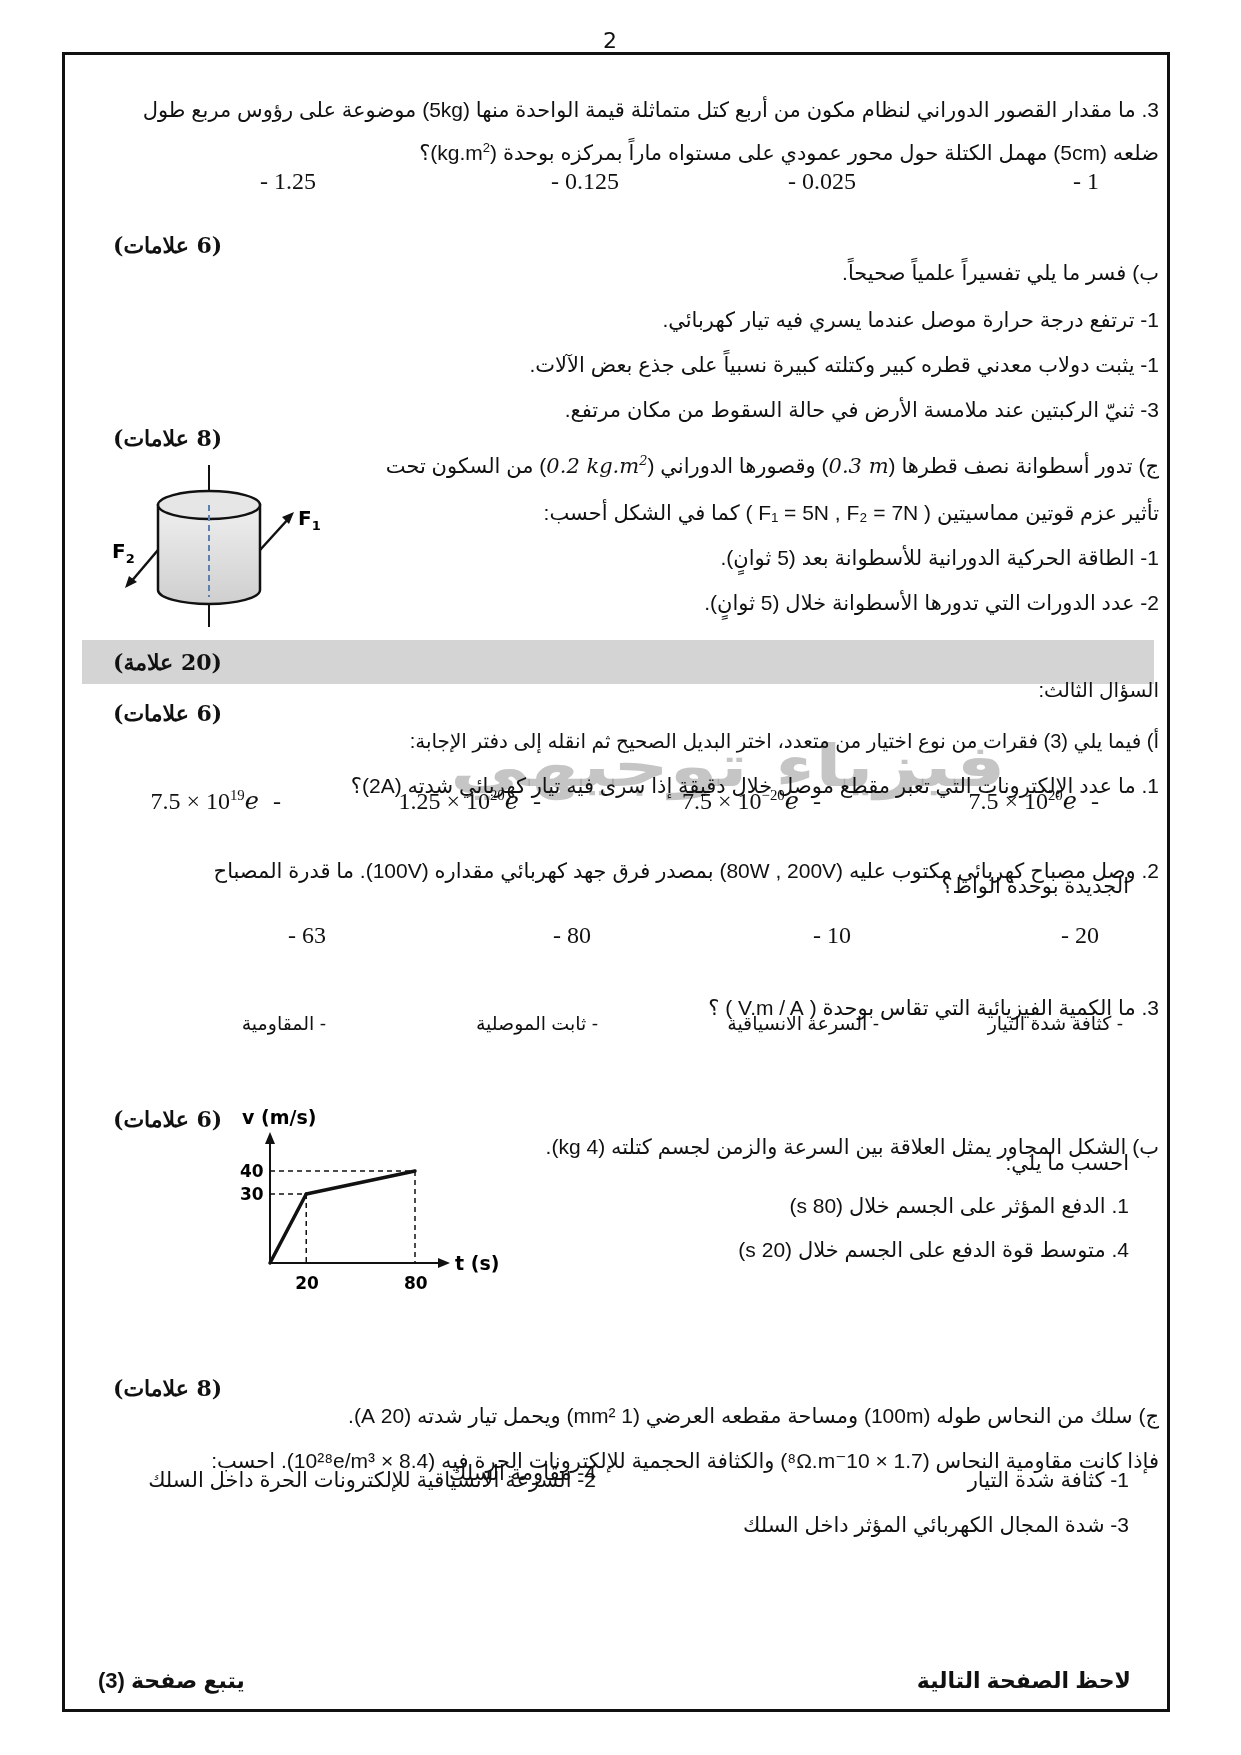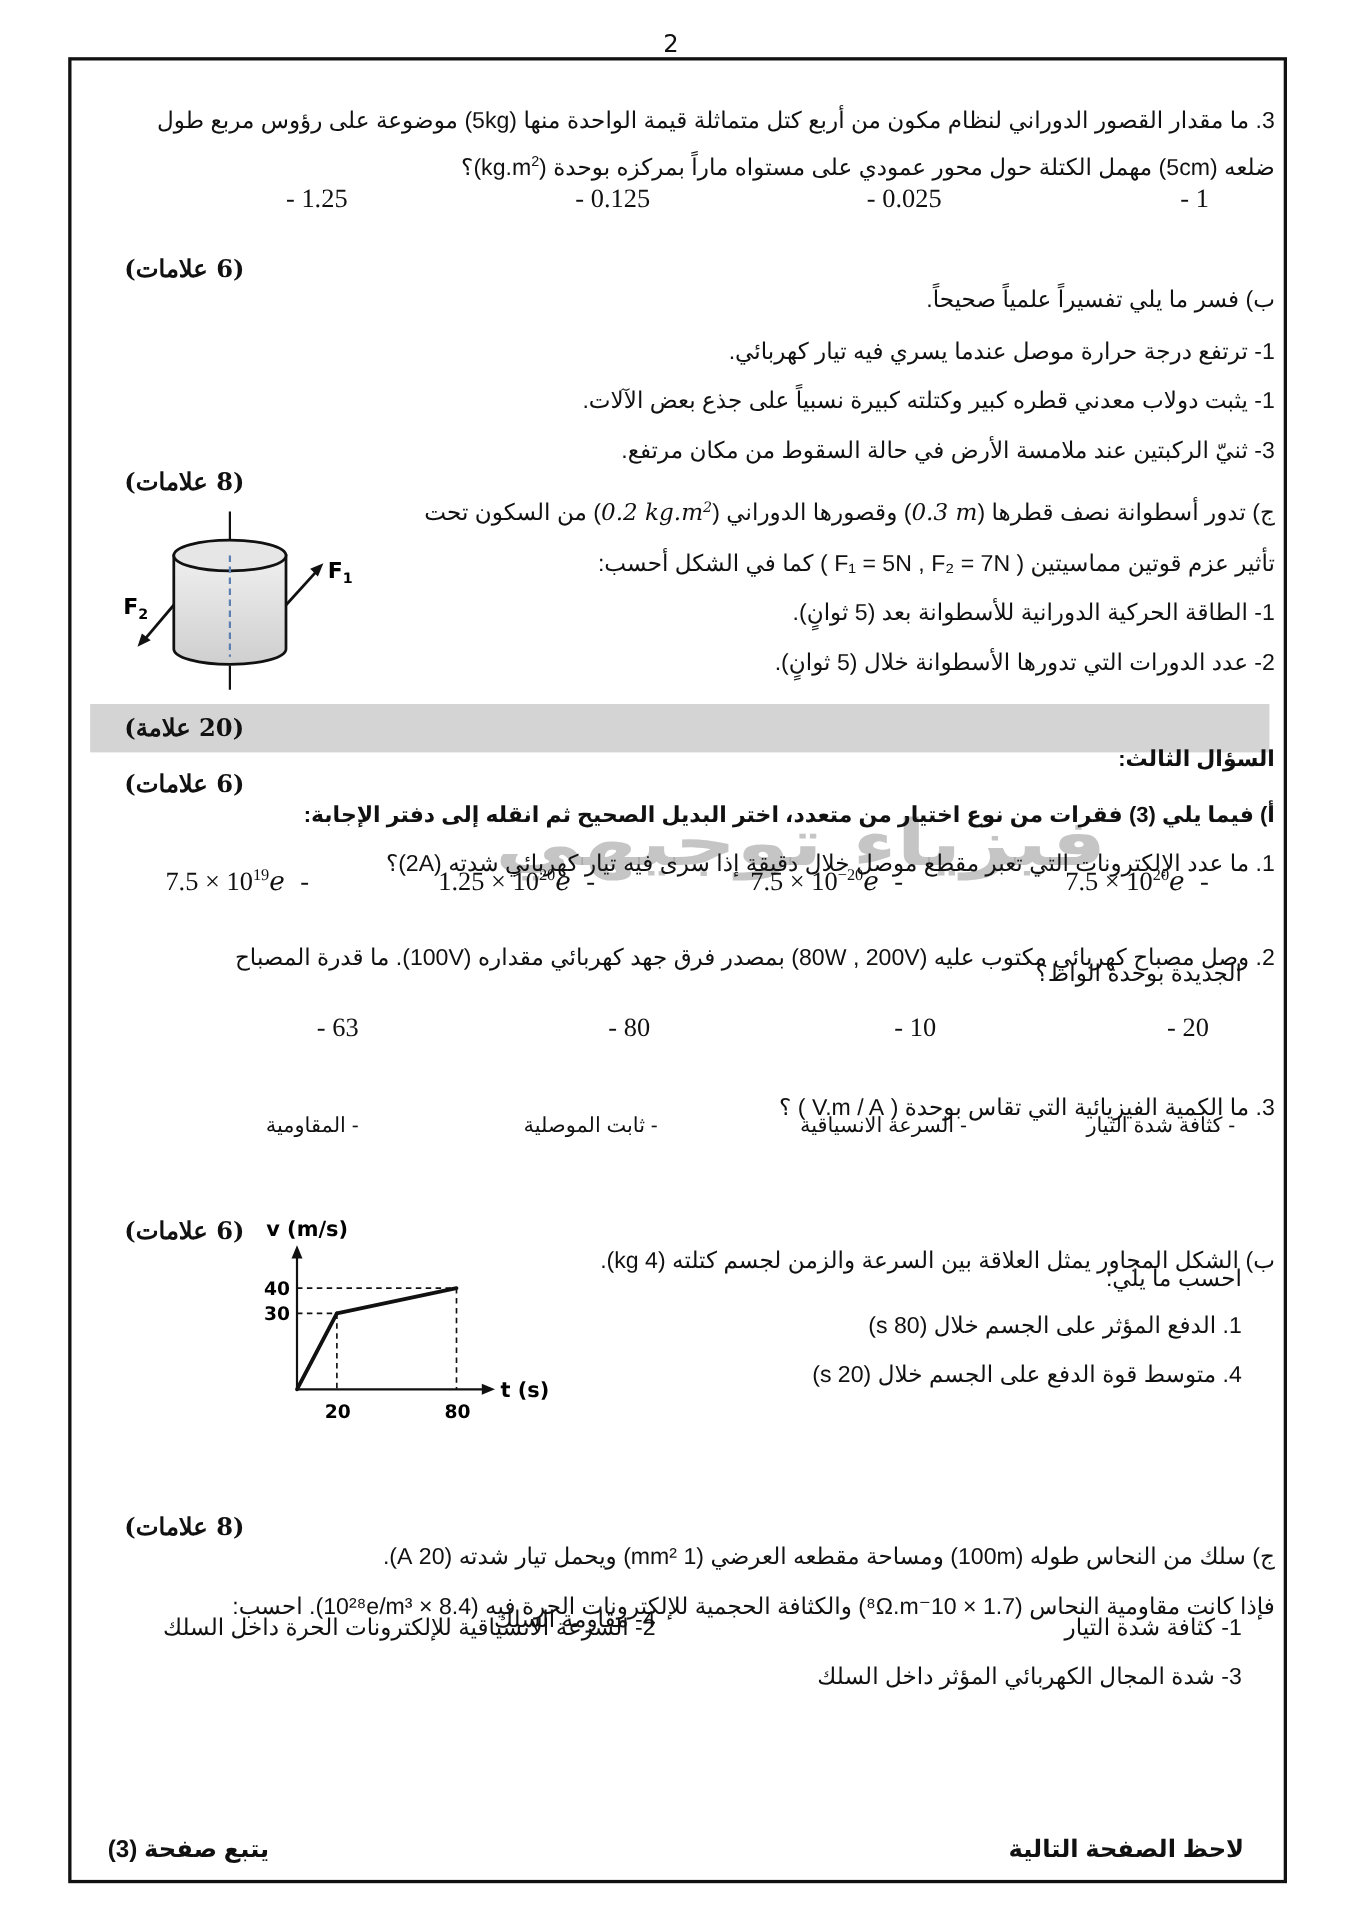--- a/index.html
+++ b/index.html
@@ -13,40 +13,40 @@
   .r { right:82px;margin-top:28px; }
   .mk { position:absolute; left:82px; direction:rtl; font-weight:bold; font-size:22px;
         line-height:28px; white-space:nowrap; font-family:"DejaVu Serif",serif;margin-left:31px; }
   .opt { position:absolute; direction:rtl; white-space:nowrap; font-family:"Liberation Serif","DejaVu Serif",serif;
          font-size:24px; line-height:30px;text-align:right; }
   .opt2 { position:absolute; direction:rtl; white-space:nowrap; font-size:19px; line-height:26px; }
   .ltr { direction:ltr; unicode-bidi:embed; }
   i.m { font-family:"DejaVu Serif",serif; font-style:italic; }
   sup { font-size:0.62em; line-height:0; }
   .bar { position:absolute; left:82px; top:640px; width:1072px; height:44px; background:#d4d4d4; }
-  .bold { font-weight:bold; }
+  .bold { font-weight:normal; }
   .watermark { position:absolute; left:450px; top:732px; direction:rtl; font-size:58px; font-weight:bold;
                color:rgba(150,150,150,0.55); white-space:nowrap; font-family:"DejaVu Sans",sans-serif;
                pointer-events:none; transform:scaleX(1.35); transform-origin:left; }
   svg text { font-family:"DejaVu Sans",sans-serif; font-weight:bold; }
   .foot { position:absolute; top:1668px; font-weight:bold; font-size:22px; direction:rtl; white-space:nowrap; }
 </style>
 </head>
 <body>
 
 <div class="page-num">2</div>
 <div class="frame"></div>
 
 <div class="ln r" style="top:68px;">3. ما مقدار القصور الدوراني لنظام مكون من أربع كتل متماثلة قيمة الواحدة منها (5kg) موضوعة على رؤوس مربع طول</div>
 <div class="ln r" style="top:111px;">
   <span>ضلعه (5cm) مهمل الكتلة حول محور عمودي على مستواه ماراً بمركزه بوحدة (kg.m</span><sup>2</sup><span>)؟</span>
 </div>
 <div class="opt" style="top:166px; right:142px;">1 -</div>
 <div class="opt" style="top:166px; right:385px;">0.025 -</div>
-<div class="opt" style="top:166px; right:650px;">0.125 -</div>
+<div class="opt" style="top:166px; right:622px;">0.125 -</div>
 <div class="opt" style="top:166px; right:925px;">1.25 -</div>
 
 <div class="ln r" style="top:231px;">ب) فسر ما يلي تفسيراً علمياً صحيحاً.</div>
 <div class="mk" style="top:231px;">(6 علامات)</div>
 <div class="ln r" style="top:278px;">1- ترتفع درجة حرارة موصل عندما يسري فيه تيار كهربائي.</div>
 <div class="ln r" style="top:323px;">1- يثبت دولاب معدني قطره كبير وكتلته كبيرة نسبياً على جذع بعض الآلات.</div>
 <div class="ln r" style="top:368px;">3- ثنيّ الركبتين عند ملامسة الأرض في حالة السقوط من مكان مرتفع.</div>
 
 <div class="ln r" style="top:424px;">
   <span>ج) تدور أسطوانة نصف قطرها (</span><i class="m ltr">0.3 m</i><span>) وقصورها الدوراني (</span><i class="m ltr"><span>0.2 kg.m</span><sup>2</sup></i><span>) من السكون تحت</span>

